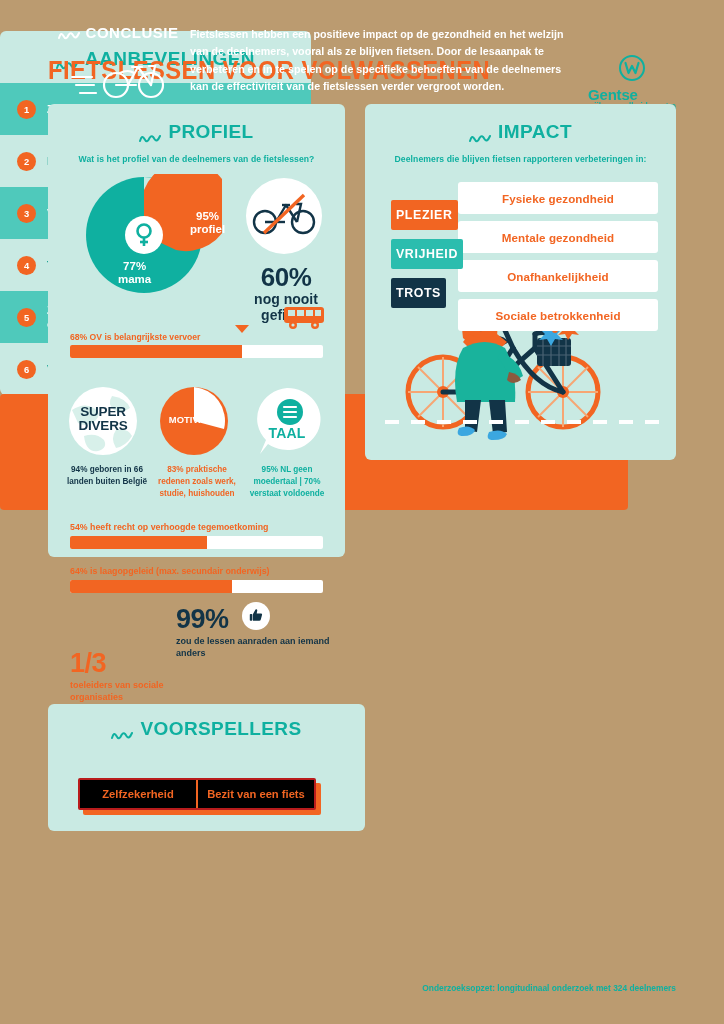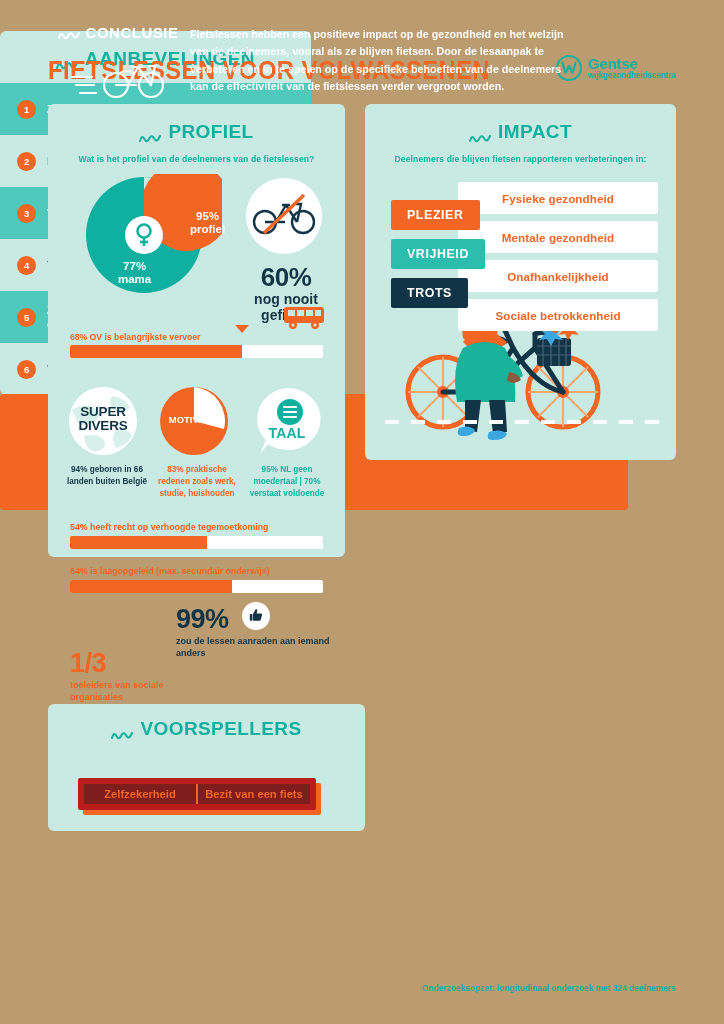--- a/index.html
+++ b/index.html
@@ -12,21 +12,21 @@
   }
   .page { position:absolute; inset:0; }
 
   
   .header { position:absolute; left:48px; top:52px; width:628px; height:36px; display:flex; align-items:center; }
   .title {
     font-size:25px; font-weight:bold; color:#f26522;
     letter-spacing:0.5px; font-stretch:condensed; white-space:nowrap;
     transform:scaleX(0.95); transform-origin:left center;
   }
-  .logo { display:flex; align-items:center; gap:5px; position:absolute; right:0; top:2px; }
+  .logo { display:flex; align-items:center; gap:5px; position:absolute; right:0; top:2px;flex-direction:column; }
   .logo-mark { width:28px; height:28px; flex:none; }
   .logo-txt { line-height:1.0; }
   .logo-name { font-size:15px; font-weight:bold; color:#0fb0a0; letter-spacing:-0.2px; }
   .logo-sub { font-size:8.2px; font-weight:bold; color:#0fb0a0; letter-spacing:-0.1px; margin-top:1px; }
 
   
   .panel { position:absolute; background:#c9eae3; border-radius:6px; }
   #profiel-panel { left:48px; top:104px; width:297px; height:453px; }
   #impact-panel  { left:365px; top:104px; width:311px; height:356px; }
   #aanbev-panel  { left:365px; top:468px; width:311px; height:363px; background:transparent; }
@@ -93,21 +93,21 @@
   #s2-1 .num, #s2-1 .cap { color:#123447; }
   .thumb { position:absolute; left:66px; top:-4px; width:28px; height:28px; border-radius:50%; background:#fff; }
   .thumb svg { position:absolute; left:7px; top:6px; }
 
   
   .impact-cards { position:absolute; left:93px; top:78px; width:200px; }
   .icard { background:#fff; border-radius:3px; height:32px; margin-bottom:7px;
            display:flex; align-items:center; justify-content:center;
            font-size:11.6px; font-weight:bold; color:#f26522; letter-spacing:0.1px; }
   .itag { position:absolute; height:30px; display:flex; align-items:center;
-          padding:0 16px; color:#fff; font-weight:bold; font-size:12.4px; letter-spacing:0.6px; border-radius:2px; }
+          padding:0 5px; color:#fff; font-weight:bold; font-size:12.4px; letter-spacing:0.6px; border-radius:2px; }
   #tag-0 { left:26px; top:96px; background:#f26522; }
   #tag-1 { left:26px; top:135px; background:#2bbdae; }
   #tag-2 { left:26px; top:174px; background:#123447; }
   .illus { position:absolute; left:20px; top:182px; width:282px; height:158px; }
   .roadline { position:absolute; left:0; bottom:20px; width:100%; height:4px;
               background:repeating-linear-gradient(to right,#fff 0 14px,transparent 14px 26px); }
 
   
   .a-head { background:#c9eae3; border-radius:6px 6px 0 0; height:52px; }
   .arow { height:52px; display:flex; align-items:center; padding-left:17px; gap:11px; }
@@ -117,21 +117,21 @@
   .anum { width:19px; height:19px; border-radius:50%; background:#f26522; color:#fff;
           font-size:9.4px; font-weight:bold; display:flex; align-items:center; justify-content:center; flex:none; }
   .atext { font-size:11.3px; font-weight:bold; line-height:1.28; }
   .arow.odd  .atext { color:#fff; }
   .arow.even .atext { color:#0b9c8c; }
 
   
   .vbox-wrap { position:absolute; left:30px; top:74px; width:238px; height:34px; }
   .vshadow { position:absolute; left:5px; top:5px; width:238px; height:32px; background:#f26522; border-radius:2px; }
   .vboxes { position:absolute; left:0; top:0; width:238px; height:32px; display:flex;
-            border:6px solid #b91c1c; border-radius:2px; background:#7f1d1d; }
+            border:2px solid #b91c1c; border-radius:2px; background:#000000; }
   .vbox { flex:1; display:flex; align-items:center; justify-content:center;
           font-size:11.2px; font-weight:bold; color:#f26522; }
   .vbox + .vbox { border-left:2px solid #f26522; }
 
   
   .c-left { position:absolute; left:48px; top:24px; width:140px; text-align:center; }
   .c-title { display:inline-flex; align-items:center; gap:6px; font-size:15px; font-weight:bold; color:#fff; letter-spacing:0.5px; }
   .c-bike { margin-top:10px; }
   .c-text { position:absolute; left:190px; top:26px; width:390px;
             font-size:10.7px; font-weight:bold; color:#fff; line-height:1.62; }

